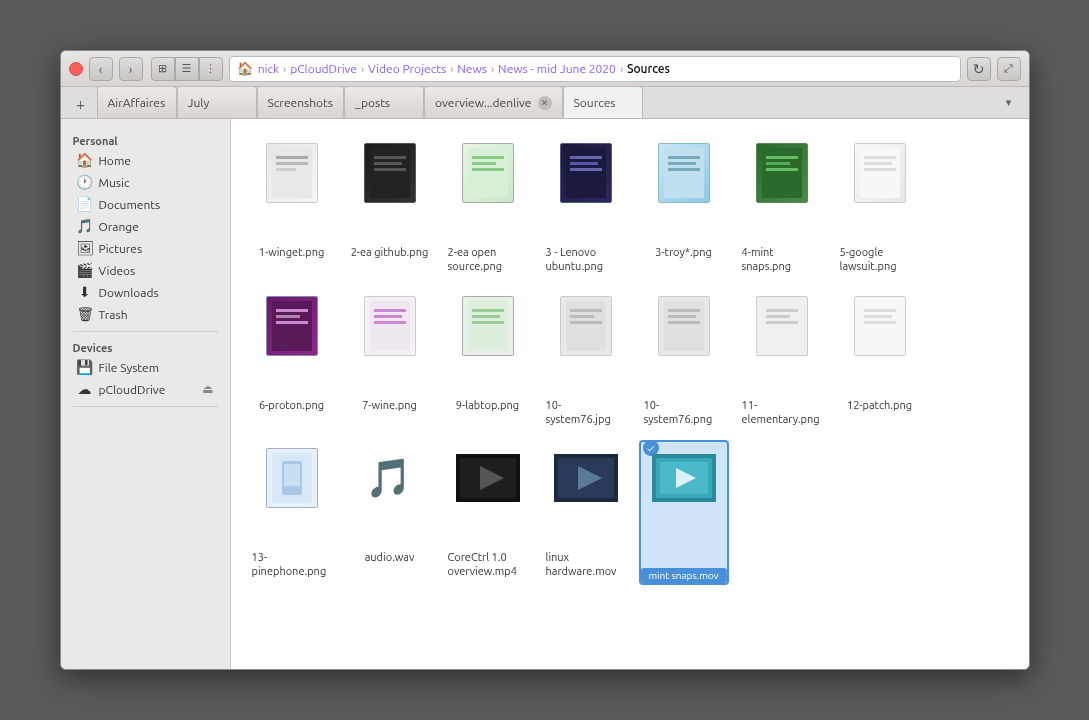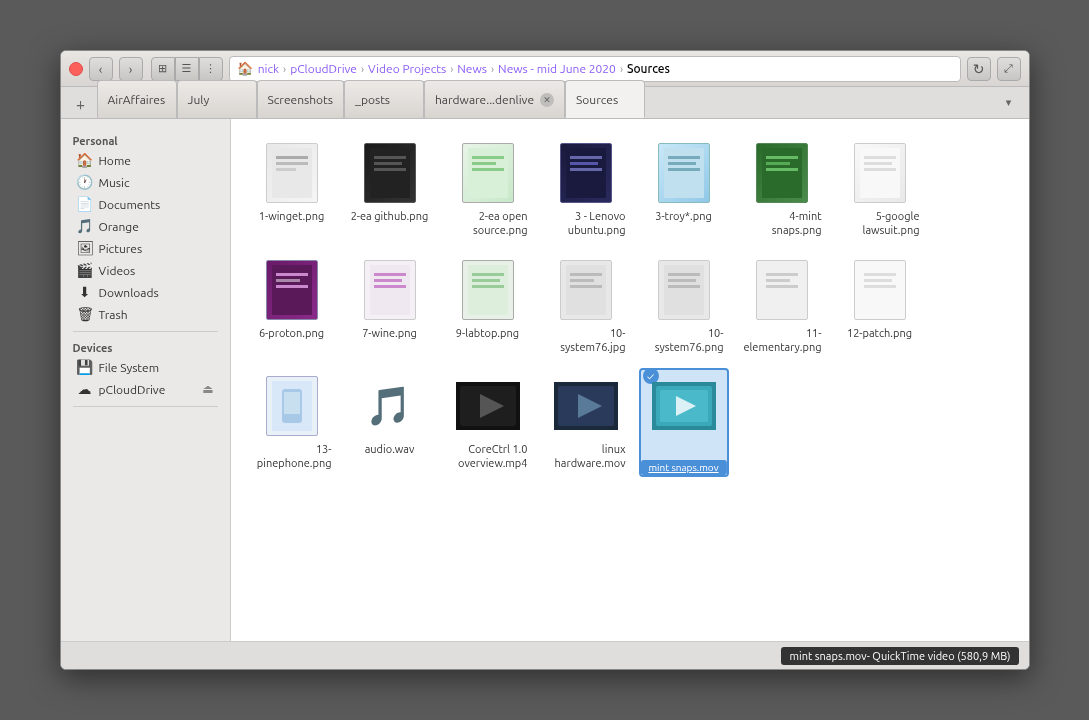--- a/index.html
+++ b/index.html
@@ -119,21 +119,21 @@
     .tab-add-btn {
       width: 24px; height: 24px;
       display: flex; align-items: center; justify-content: center;
       font-size: 16px;
       color: #666;
       cursor: pointer;
       margin-right: 4px;
       margin-bottom: 2px;
     }
     .tab {
-      height: 38px;
+      height: 32px;
       background: linear-gradient(to bottom, #ede9e6, #d8d5d1);
       border: 1px solid #bbb;
       border-bottom: none;
       border-radius: 4px 4px 0 0;
       display: flex;
       align-items: center;
       padding: 0 10px;
       gap: 6px;
       cursor: pointer;
       font-size: 12px;
@@ -233,38 +233,38 @@
       cursor: pointer;
       position: relative;
     }
     .file-item.selected {
       background: #d0e4f7;
       border: 2px solid #4a90d9;
       padding: 4px 2px;
     }
     .file-item.selected .file-label-tooltip {
       display: flex;
-      text-decoration: underline;
     }
     .file-thumb {
       width: 64px;
       height: 64px;
       display: flex;
       align-items: center;
       justify-content: center;
       margin-bottom: 4px;
       position: relative;
     }
     .file-name {
       font-size: 11px;
-      text-align: right;
+      text-align: left;
       color: #333;
       word-break: break-word;
       line-height: 1.3;
       max-width: 80px;
+      margin-top: 36px;
     }
     
     .thumb-png {
       width: 52px;
       height: 60px;
       background: white;
       border: 1px solid #ccc;
       display: flex;
       align-items: center;
       justify-content: center;
@@ -381,21 +381,21 @@
     <div class="tab">
       <span>July</span>
     </div>
     <div class="tab">
       <span>Screenshots</span>
     </div>
     <div class="tab">
       <span>_posts</span>
     </div>
     <div class="tab">
-      <span>hardware...denlive</span>
+      <span>overview...denlive</span>
       <div class="tab-close">✕</div>
     </div>
     <div class="tab active">
       <span>Sources</span>
     </div>
     <div class="tab-history-btn">▾</div>
   </div>
 
   <div class="content">
 
@@ -714,16 +714,13 @@
           </div>
           <div class="file-label-tooltip" style="display:flex;position:absolute;bottom:0;left:50%;transform:translateX(-50%);background:#4a90d9;color:white;font-size:10px;padding:2px 8px;border-radius:3px;white-space:nowrap;">mint snaps.mov</div>
           <span class="file-name" style="visibility:hidden;height:0;">mint snaps.mov</span>
         </div>
 
 
       </div>
     </div>
   </div>
 
-  <div class="statusbar">
-    <div class="status-tooltip">mint snaps.mov- QuickTime video (580,9 MB)</div>
-  </div>
 </div>
 
 </body></html>

